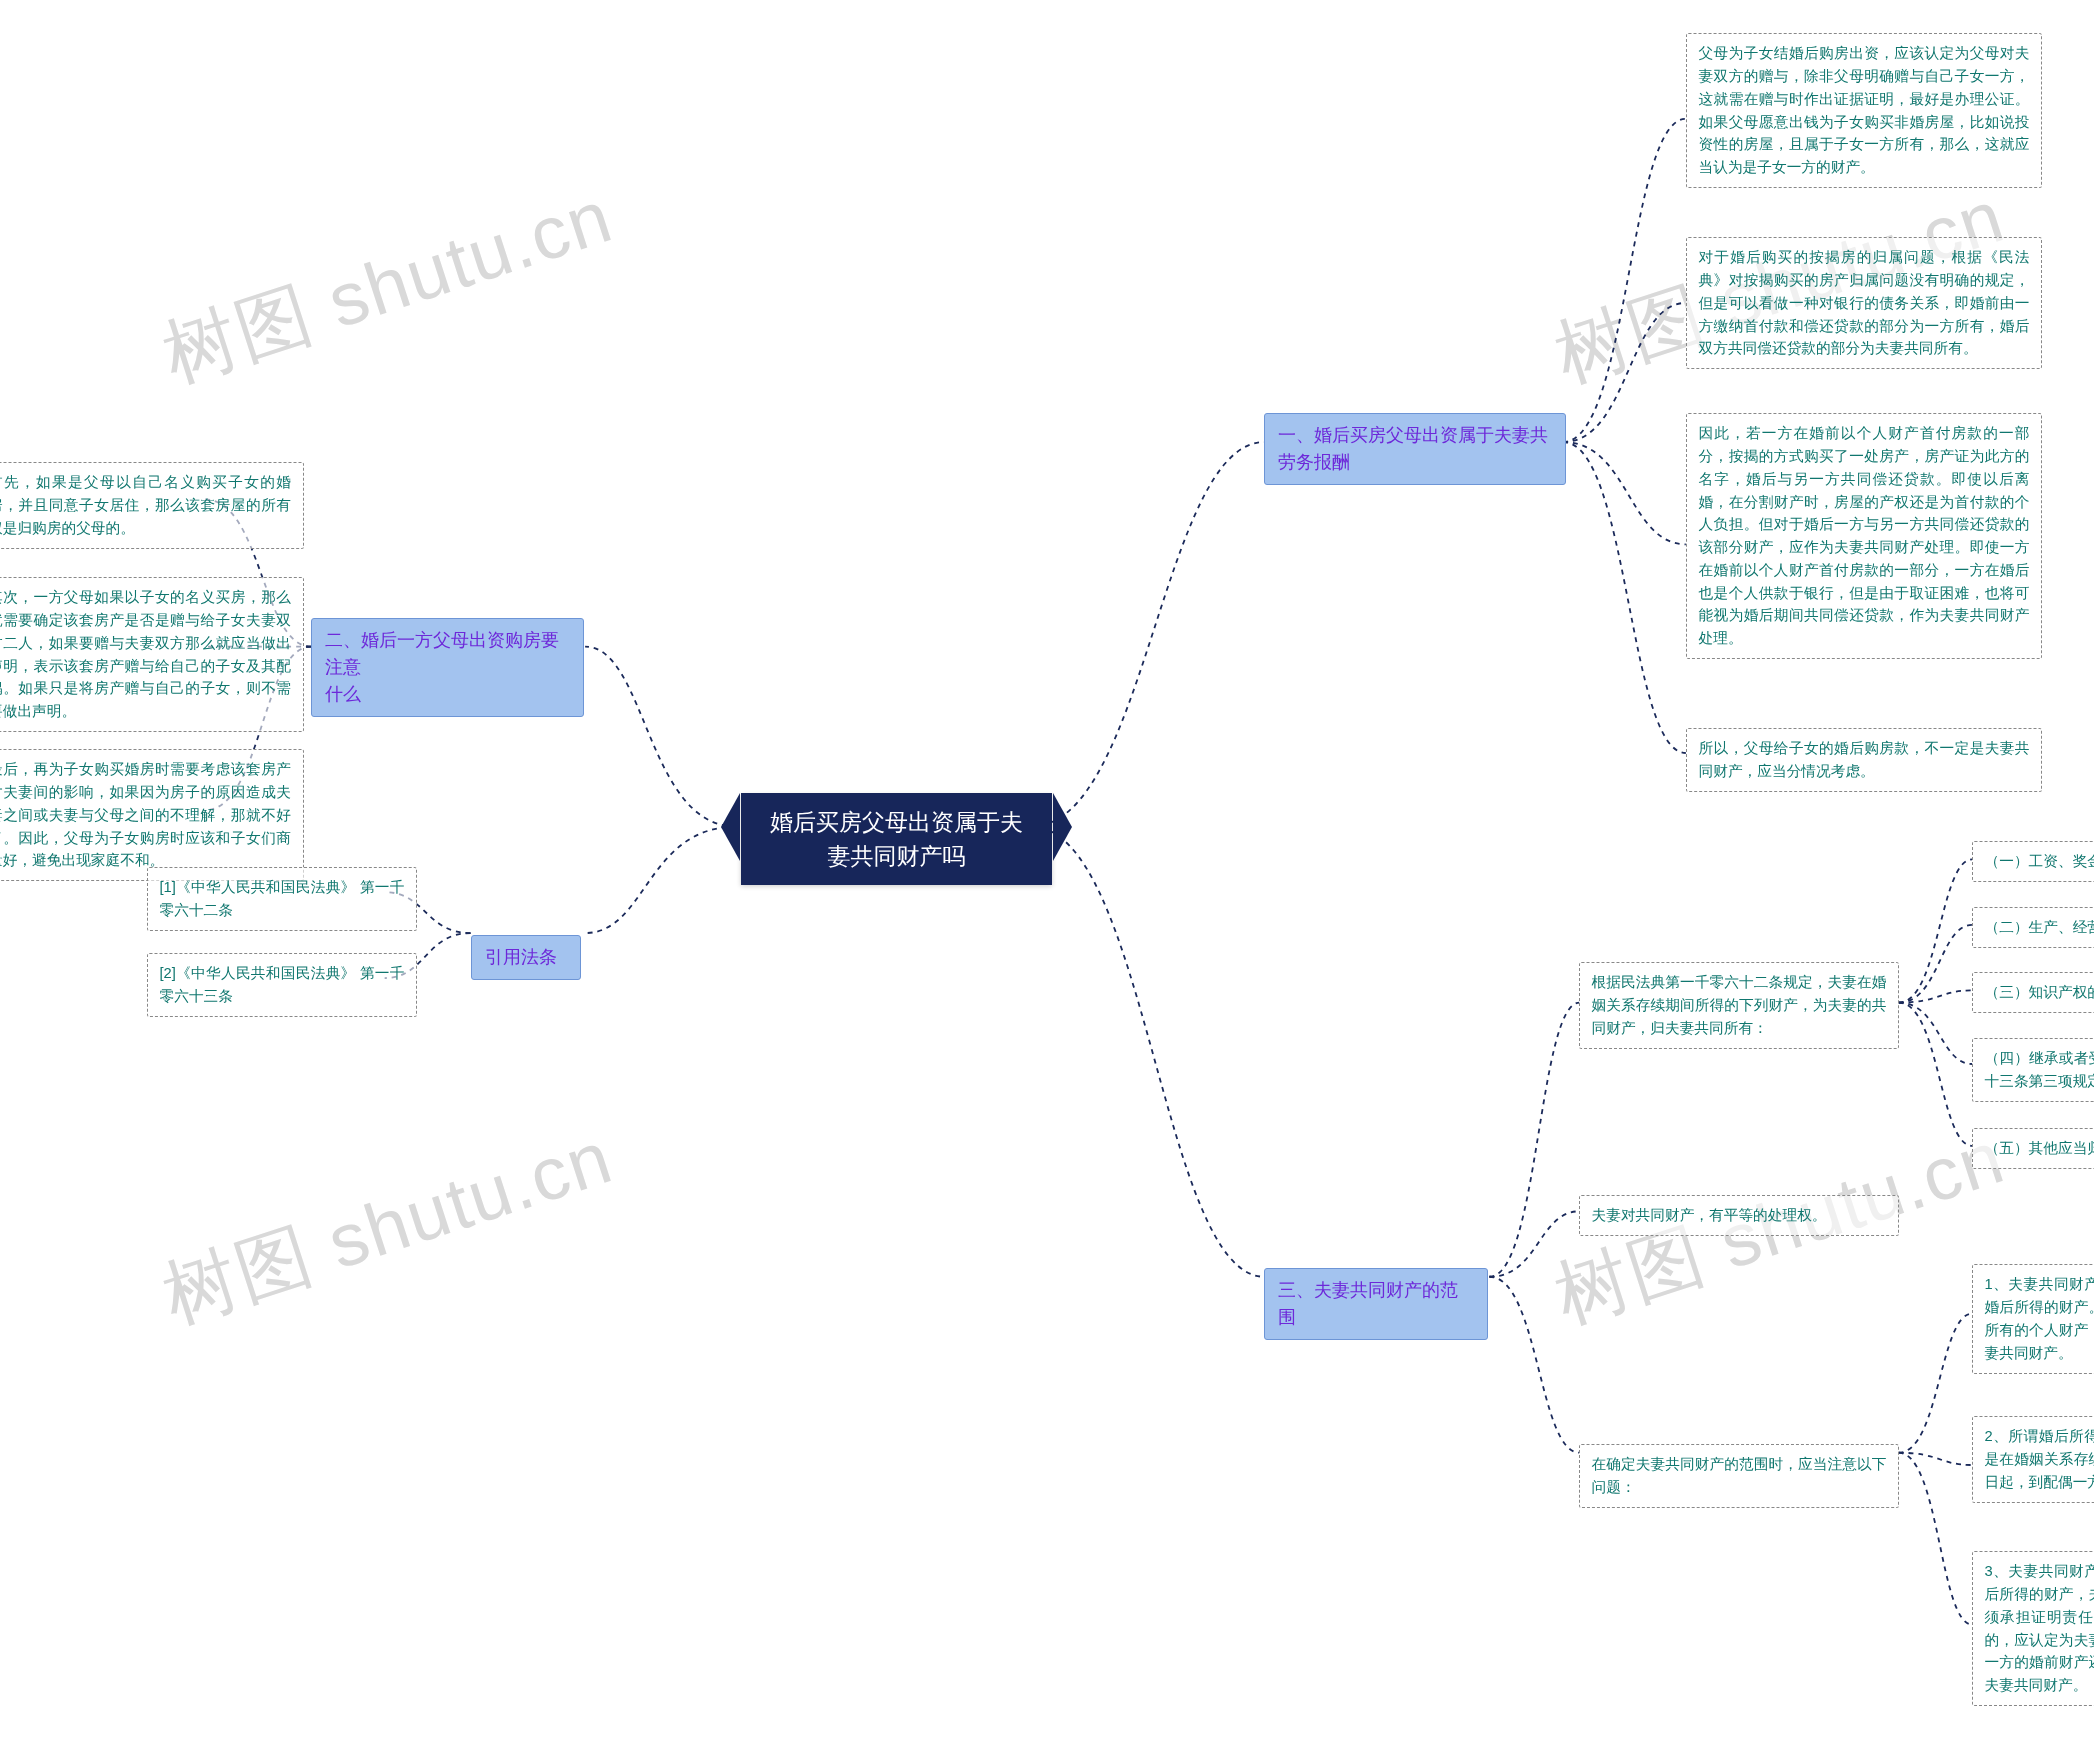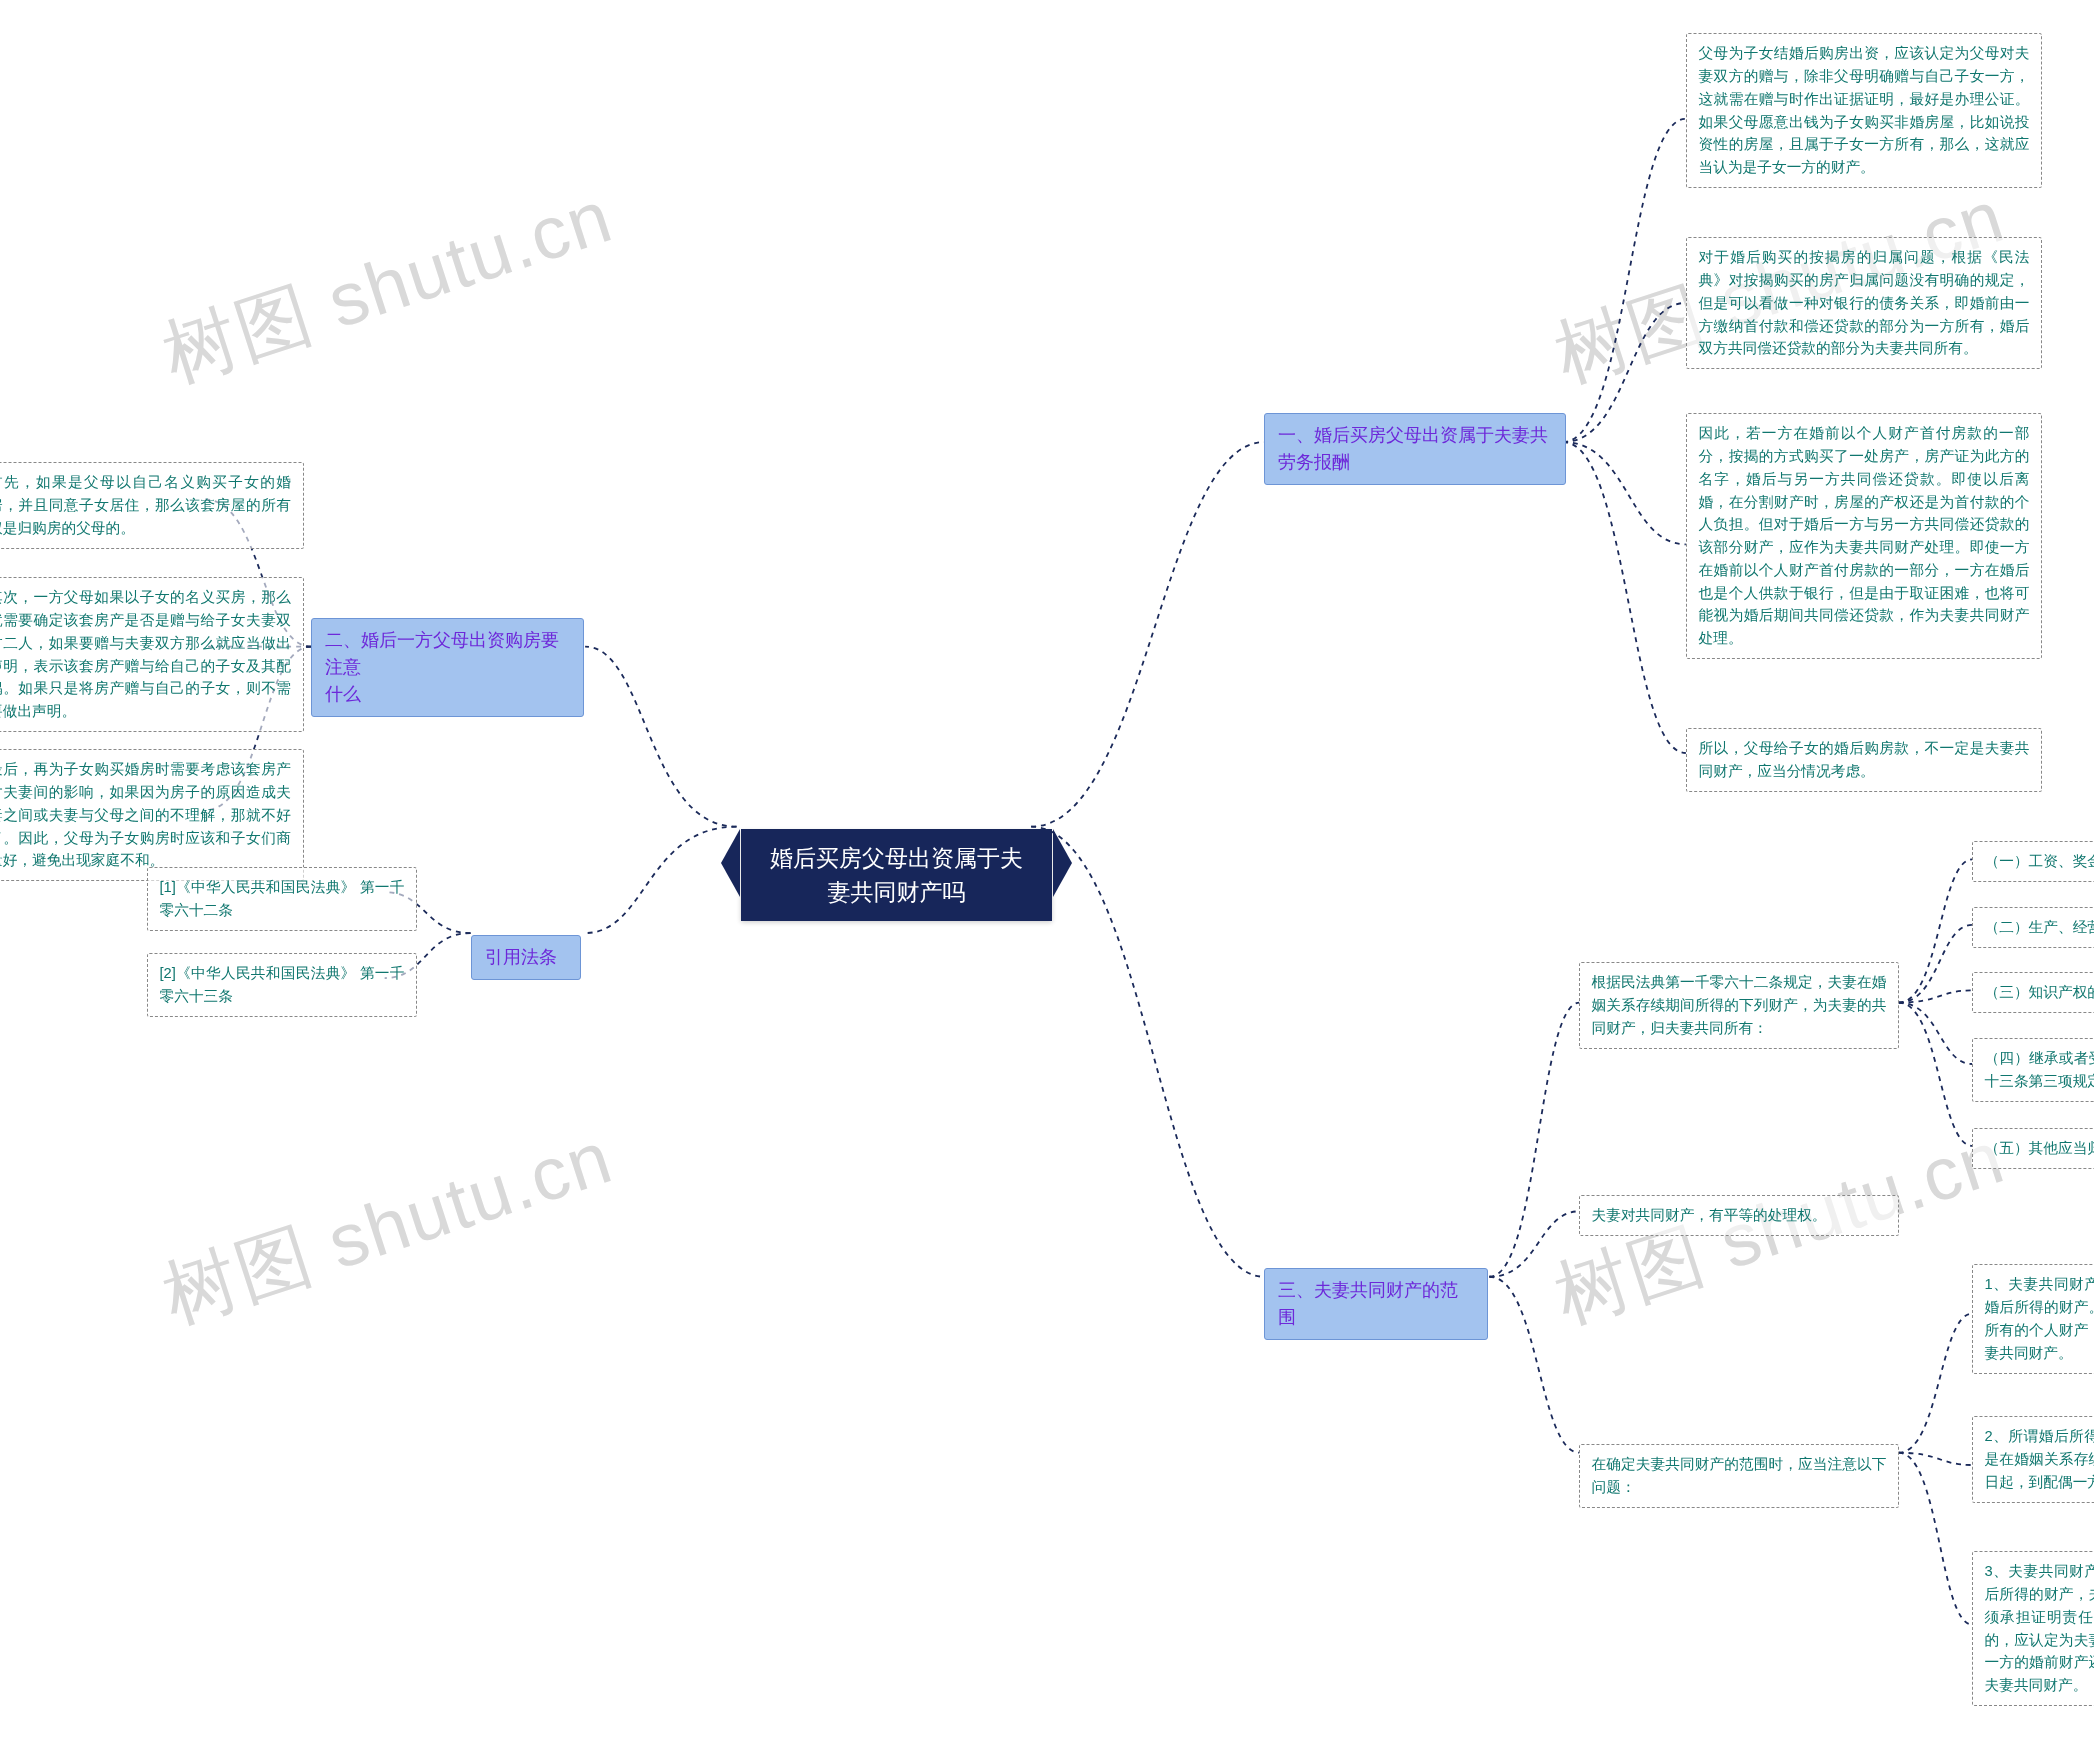--- a/index.html
+++ b/index.html
@@ -81,21 +81,21 @@
       <path d="M2320 1225 C2370 1225 2370 1210 2410 1210"></path>
       <path d="M2320 1225 C2370 1225 2370 1300 2410 1300"></path>
       <path d="M2320 1225 C2370 1225 2370 1400 2410 1400"></path>
 
       <path d="M2320 1775 C2370 1775 2370 1605 2410 1605"></path>
       <path d="M2320 1775 C2370 1775 2370 1790 2410 1790"></path>
       <path d="M2320 1775 C2370 1775 2370 1985 2410 1985"></path>
     </g>
   </svg>
 
-  <div class="root" style="left:741px;top:793px;width:262px;margin-top:36px;">
+  <div class="root" style="left:741px;top:793px;width:262px;">
     <div>
       <span>婚后买房父母出资属于夫</span><br>
       <span>妻共同财产吗</span>
     </div>
   </div>
 
   <div class="branch" style="left:1264px;top:413px;width:274px;">
     <span>一、婚后买房父母出资属于夫妻共</span><br>
     <span>劳务报酬</span>
   </div>

